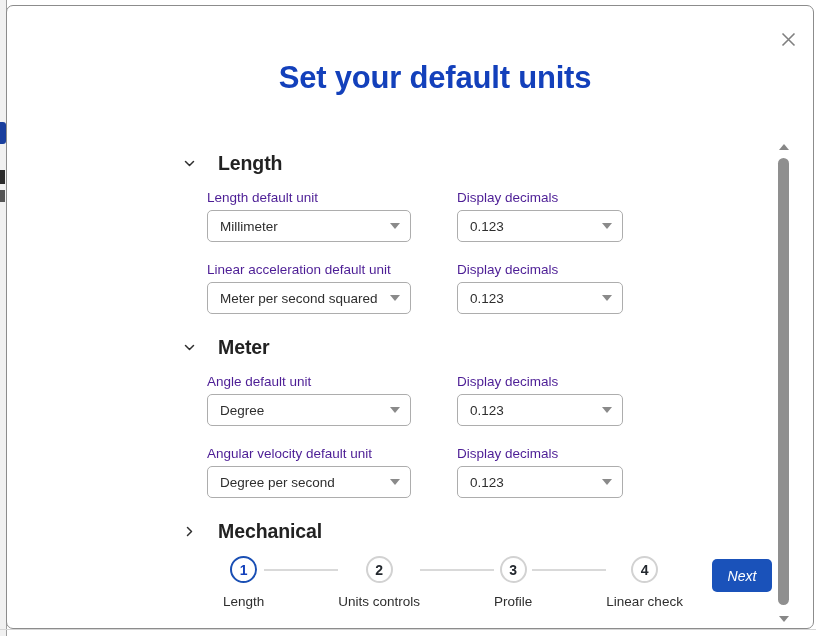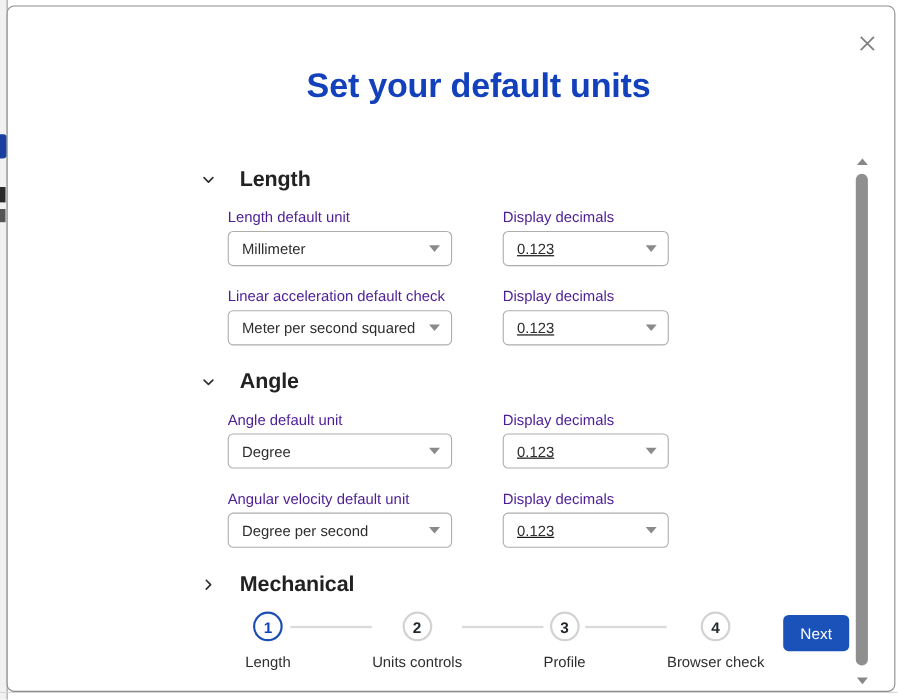--- a/index.html
+++ b/index.html
@@ -170,21 +170,21 @@
     right: 10px;
     top: 50%;
     transform: translateY(-50%);
     width: 0; height: 0;
     border-left: 5px solid transparent;
     border-right: 5px solid transparent;
     border-top: 6px solid #8a8a8a;
   }
 
   .w-unit   { width: 204px; }
-  .w-decimals { width: 151px; text-decoration: underline; }
+  .w-decimals { width: 166px; }
 
   
   #scrollbar {
     position: absolute;
     left: 766px;
     top: 0;
     width: 19px;
     height: 489px;
     background: #ffffff;
     border-left: 1px solid #ffffff;
@@ -286,20 +286,21 @@
     background: #1a52ba;
     border: none;
     border-radius: 5px;
     color: #ffffff;
     font-size: 14px;
     font-family: "Liberation Sans", sans-serif;
     cursor: pointer;
     display: flex;
     align-items: center;
     justify-content: center;
+    font-style: italic;
   }
 </style>
 </head>
 <body>
 
 <div id="bg-app">
   <div id="bg-left-strip"></div>
   <div id="bg-blue-sliver"></div>
   <div id="bg-dark-sliver-1"></div>
   <div id="bg-dark-sliver-2"></div>
@@ -340,21 +341,21 @@
 
         <div class="field-row" style="left:450px; top:40px;">
           <div class="field-label">Display decimals</div>
           <div class="select-box w-decimals">
             <span class="select-value">0.123</span>
             <span class="select-arrow"></span>
           </div>
         </div>
 
         <div class="field-row" style="left:200px; top:112px;">
-          <div class="field-label">Linear acceleration default check</div>
+          <div class="field-label">Linear acceleration default unit</div>
           <div class="select-box w-unit">
             <span class="select-value">Meter per second squared</span>
             <span class="select-arrow"></span>
           </div>
         </div>
 
         <div class="field-row" style="left:450px; top:112px;">
           <div class="field-label">Display decimals</div>
           <div class="select-box w-decimals">
             <span class="select-value">0.123</span>
@@ -363,21 +364,21 @@
         </div>
       </div>
 
       <div class="unit-group" style="top:196px;">
         <div class="group-header">
           <span class="chevron">
             <svg width="11" height="11" viewBox="0 0 11 11" aria-hidden="true">
               <path d="M1.5 3.5 L5.5 7.5 L9.5 3.5" stroke="#2f2f2f" stroke-width="1.5" fill="none" stroke-linecap="round" stroke-linejoin="round"></path>
             </svg>
           </span>
-          <span class="group-title">Angle</span>
+          <span class="group-title">Meter</span>
         </div>
 
         <div class="field-row" style="left:200px; top:40px;">
           <div class="field-label">Angle default unit</div>
           <div class="select-box w-unit">
             <span class="select-value">Degree</span>
             <span class="select-arrow"></span>
           </div>
         </div>
 
@@ -444,20 +445,20 @@
         <div class="step-label">Units controls</div>
       </div>
       <div class="step-connector" style="width:74px;"></div>
       <div class="step">
         <div class="step-circle">3</div>
         <div class="step-label">Profile</div>
       </div>
       <div class="step-connector" style="width:74px;"></div>
       <div class="step">
         <div class="step-circle">4</div>
-        <div class="step-label">Browser check</div>
+        <div class="step-label">Linear check</div>
       </div>
     </div>
 
     <button id="next-button">Next</button>
   </div>
 
 </div>
 
 </body></html>

